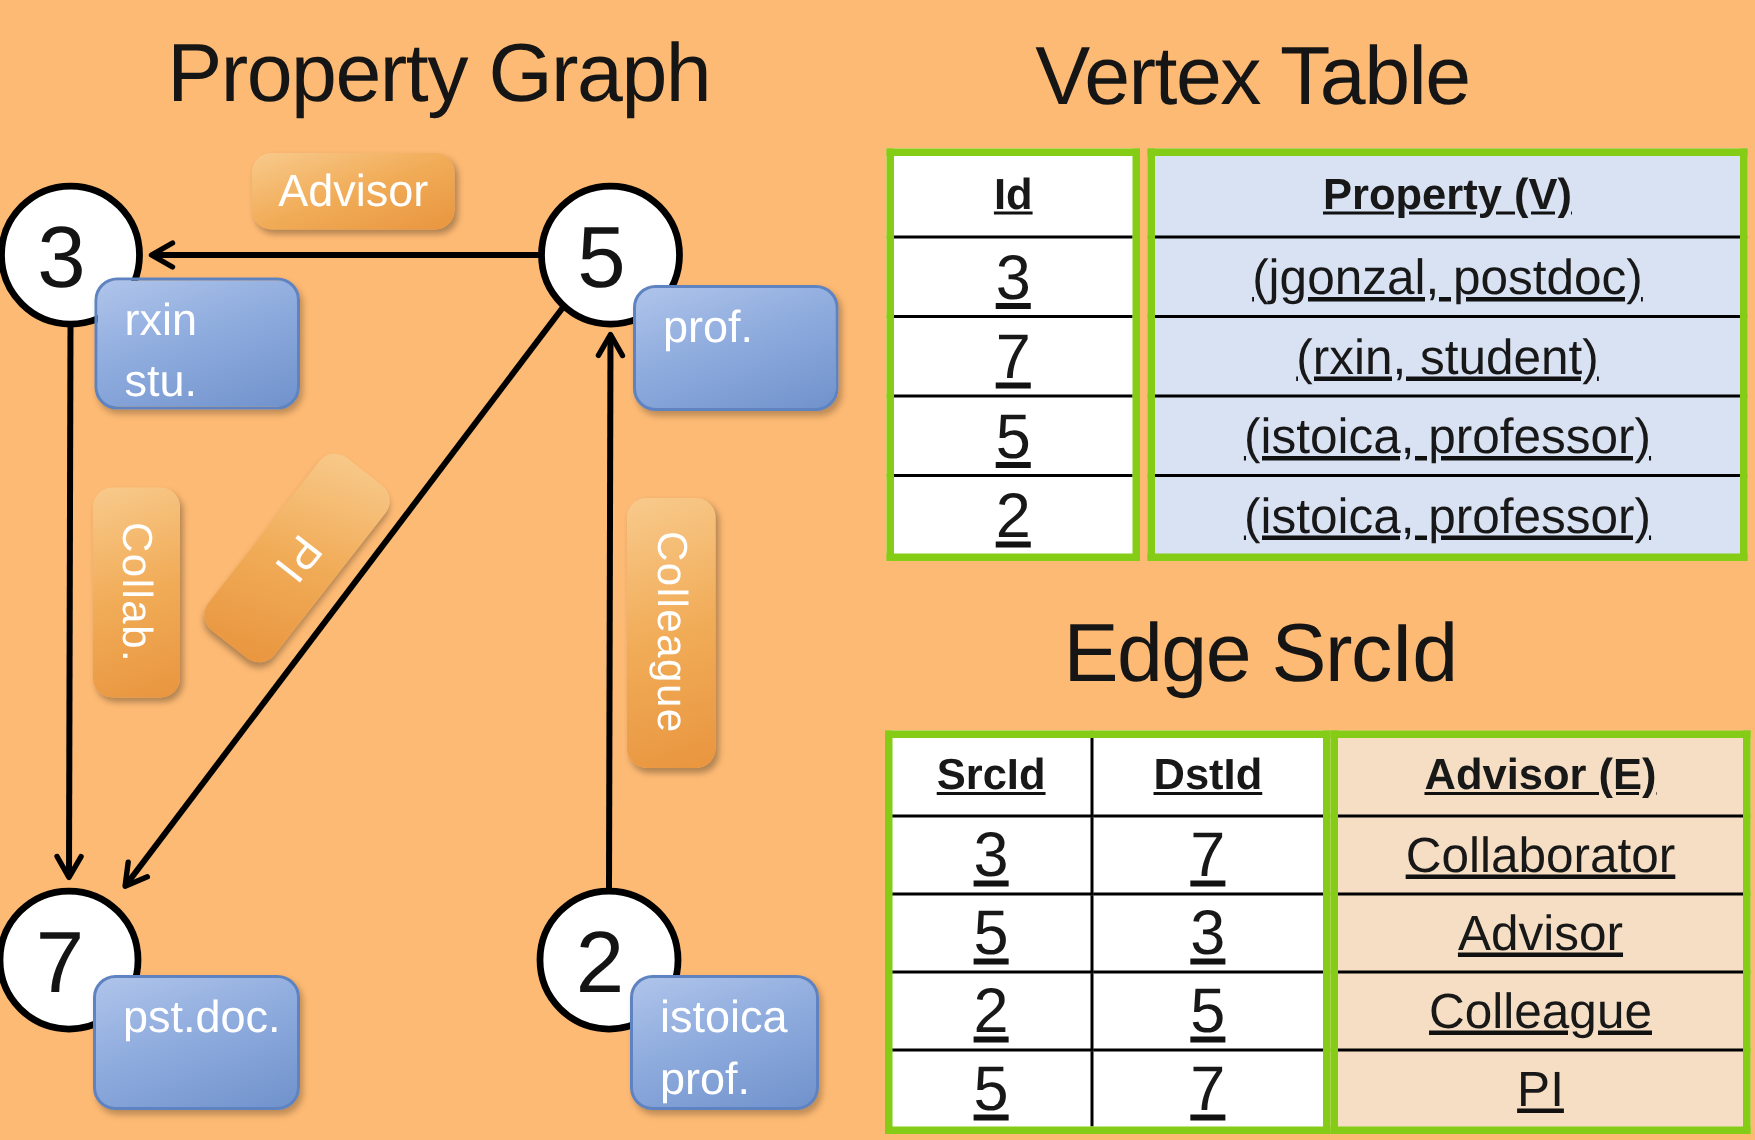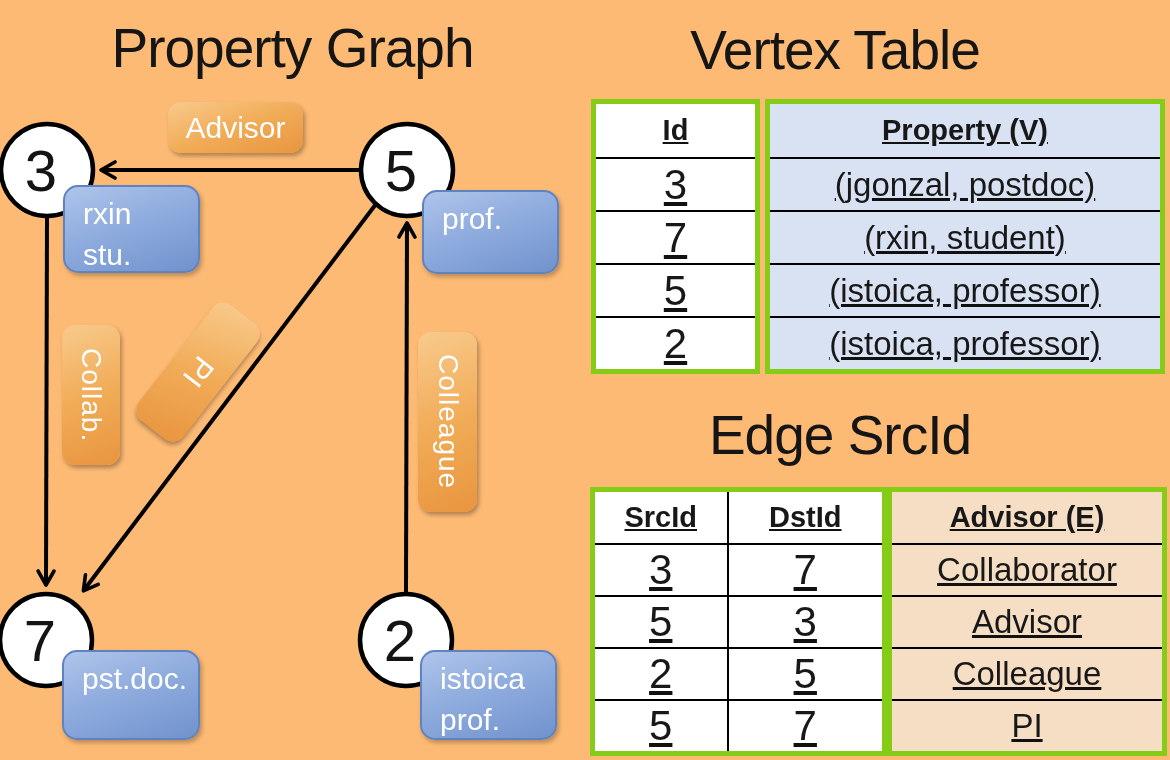--- a/index.html
+++ b/index.html
@@ -102,21 +102,21 @@
   </div>
 
   <div class="node-box" style="left:422px;top:190px;width:137px;height:84px;">
     <span>prof.</span>
   </div>
 
   <div class="node-box" style="left:62px;top:650px;width:138px;height:90px;">
     <span>pst.doc.</span>
   </div>
 
-  <div class="node-box" style="left:420px;top:650px;width:137px;height:90px;">
+  <div class="node-box" style="left:420px;top:650px;width:126px;height:90px;">
     <span>istoica</span>
     <span>prof.</span>
   </div>
 
   <div class="big-title" style="left:585px;top:18px;width:500px;">Vertex Table</div>
 
   <table class="sheet" style="left:591px;top:99px;width:169px;">
     <tbody>
         <tr>
           <td class="th" style="height:53px;">Id</td>

